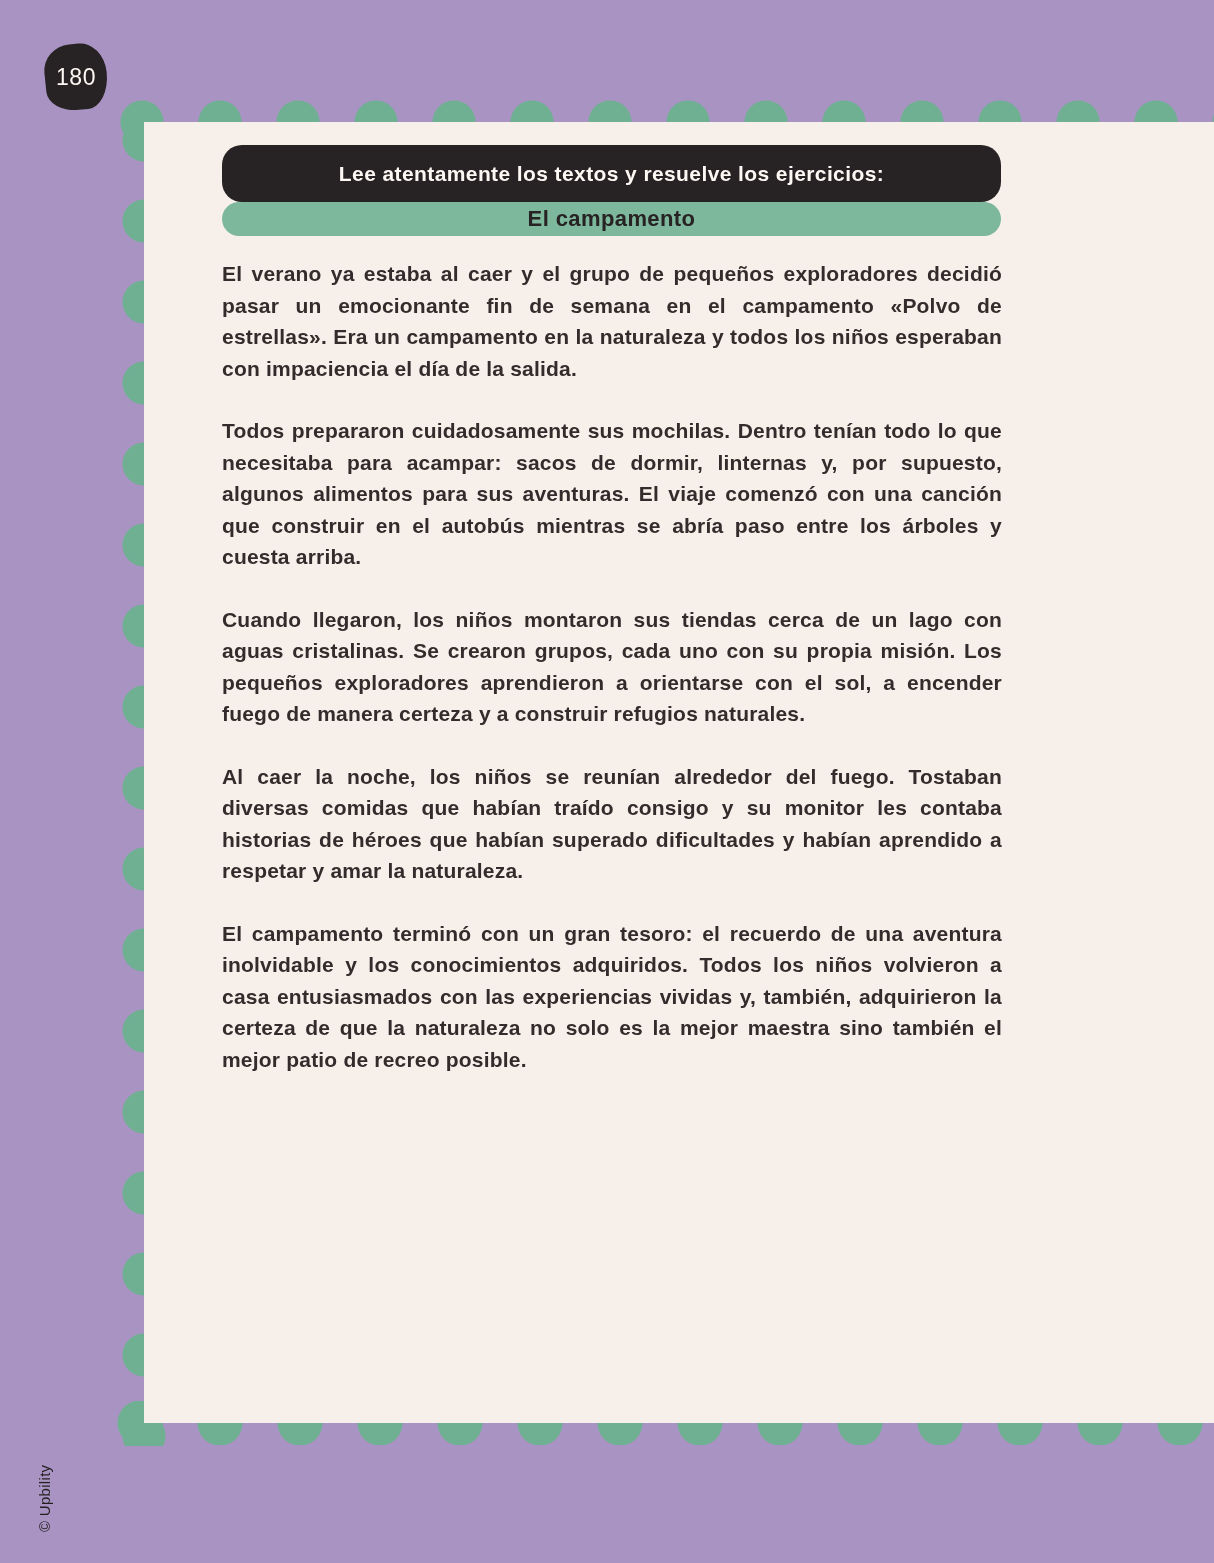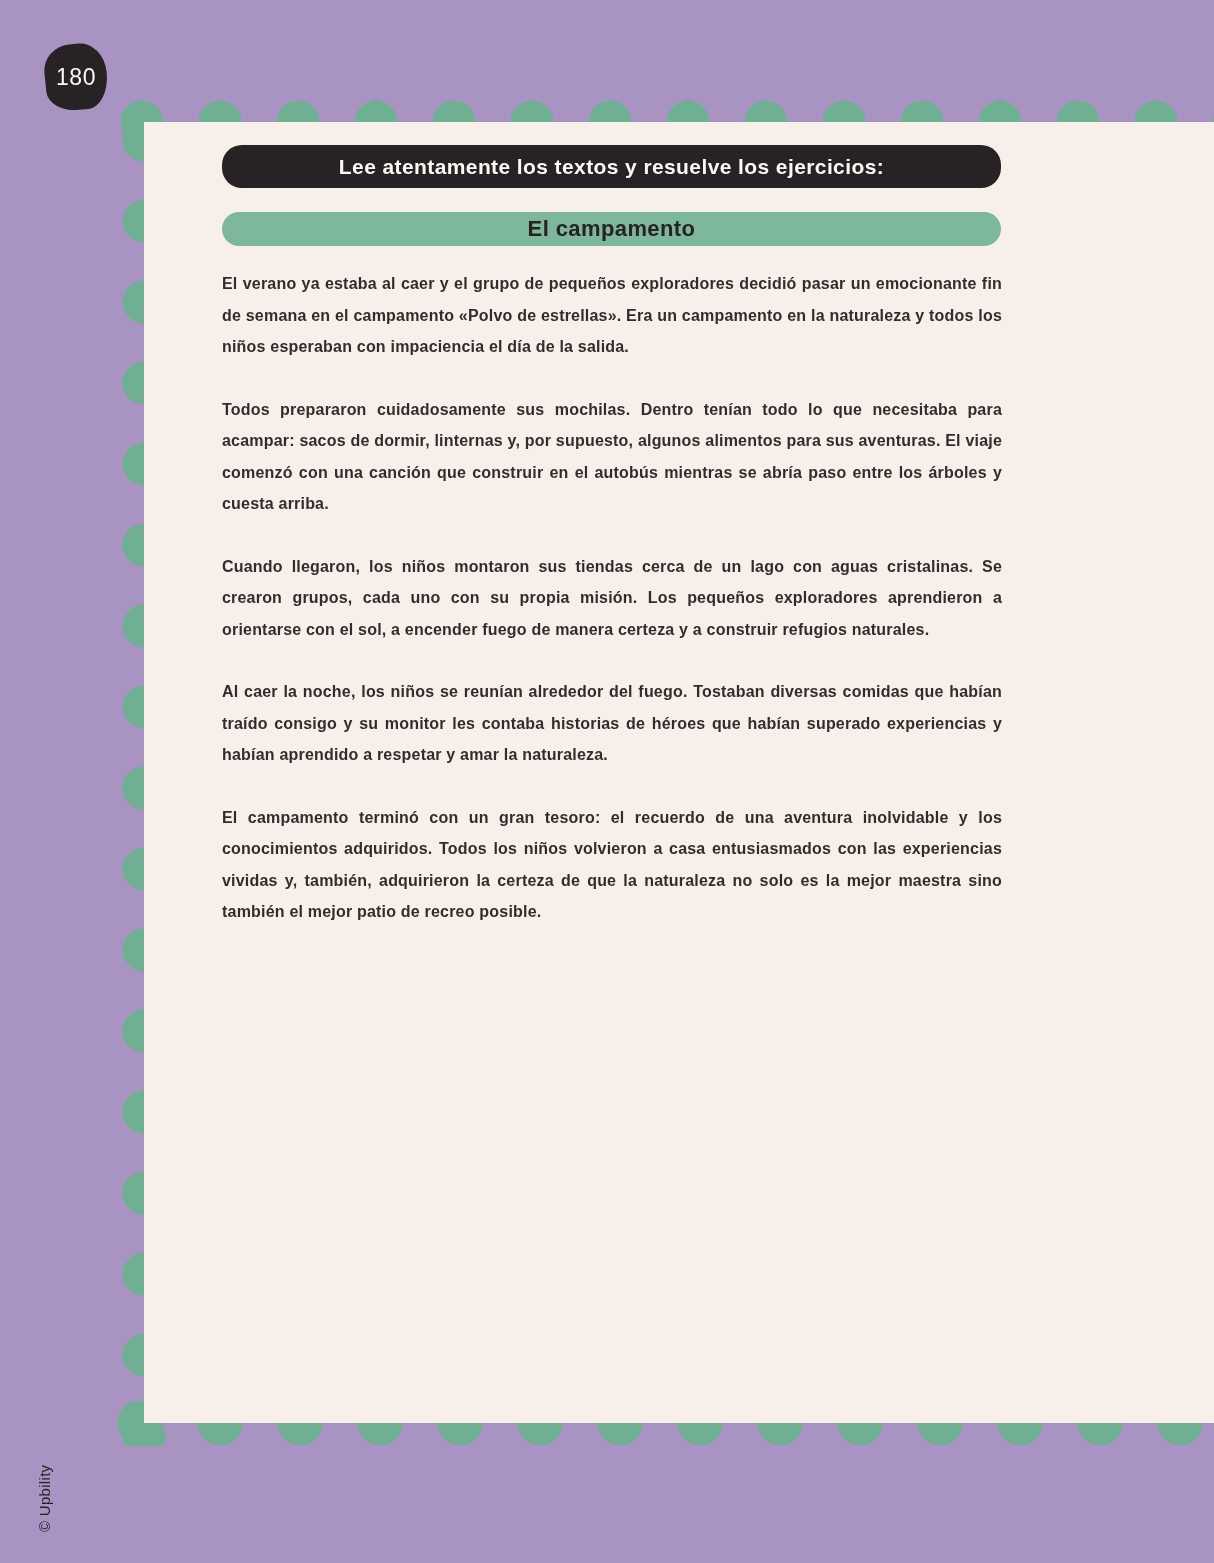--- a/index.html
+++ b/index.html
@@ -55,34 +55,34 @@
   .card-inner {
     margin-left: 78px; width: 780px; padding-top: 23px;
   }
 
   .banner {
     width: 779px; box-sizing: border-box;
     display: flex; align-items: center; justify-content: center;
     text-align: center; font-weight: bold;
   }
   .banner-black {
-    height: 43px; border-radius: 20px;
+    height: 57px; border-radius: 20px;
     background: #272223; color: #fdf8f4;
     font-size: 21px; letter-spacing: 0.4px;
   }
   .banner-green {
     height: 34px; border-radius: 17px;
     background: #7db89c; color: #272223;
     font-size: 22px; letter-spacing: 0.4px;
-    margin-top: 24px; margin-bottom: 22px;
+    margin-bottom: 22px;
   }
 
   .body-text p {
     margin: 0 0 31px 0;
-    font-size: 16px; font-weight: bold;
+    font-size: 21px; font-weight: bold;
     line-height: 31.5px;
     color: #332c2c;
     text-align: justify;
     letter-spacing: 0.2px;
   }
 
   
   .watermark {
     position: absolute; left: 36px; top: 1532px;
     transform: rotate(-90deg); transform-origin: 0 0;
@@ -111,21 +111,21 @@
       </div>
 
       <div class="banner banner-green">
         <span>El campamento</span>
       </div>
 
       <div class="body-text">
         <p>El verano ya estaba al caer y el grupo de pequeños exploradores decidió pasar un emocionante fin de semana en el campamento «Polvo de estrellas». Era un campamento en la naturaleza y todos los niños esperaban con impaciencia el día de la salida.</p>
         <p>Todos prepararon cuidadosamente sus mochilas. Dentro tenían todo lo que necesitaba para acampar: sacos de dormir, linternas y, por supuesto, algunos alimentos para sus aventuras. El viaje comenzó con una canción que construir en el autobús mientras se abría paso entre los árboles y cuesta arriba.</p>
         <p>Cuando llegaron, los niños montaron sus tiendas cerca de un lago con aguas cristalinas. Se crearon grupos, cada uno con su propia misión. Los pequeños exploradores aprendieron a orientarse con el sol, a encender fuego de manera certeza y a construir refugios naturales.</p>
-        <p>Al caer la noche, los niños se reunían alrededor del fuego. Tostaban diversas comidas que habían traído consigo y su monitor les contaba historias de héroes que habían superado experiencias y habían aprendido a respetar y amar la naturaleza.</p>
+        <p>Al caer la noche, los niños se reunían alrededor del fuego. Tostaban diversas comidas que habían traído consigo y su monitor les contaba historias de héroes que habían superado dificultades y habían aprendido a respetar y amar la naturaleza.</p>
         <p>El campamento terminó con un gran tesoro: el recuerdo de una aventura inolvidable y los conocimientos adquiridos. Todos los niños volvieron a casa entusiasmados con las experiencias vividas y, también, adquirieron la certeza de que la naturaleza no solo es la mejor maestra sino también el mejor patio de recreo posible.</p>
       </div>
 
     </div>
   </div>
 
   <div class="watermark">© Upbility</div>
 
 </div>
 

